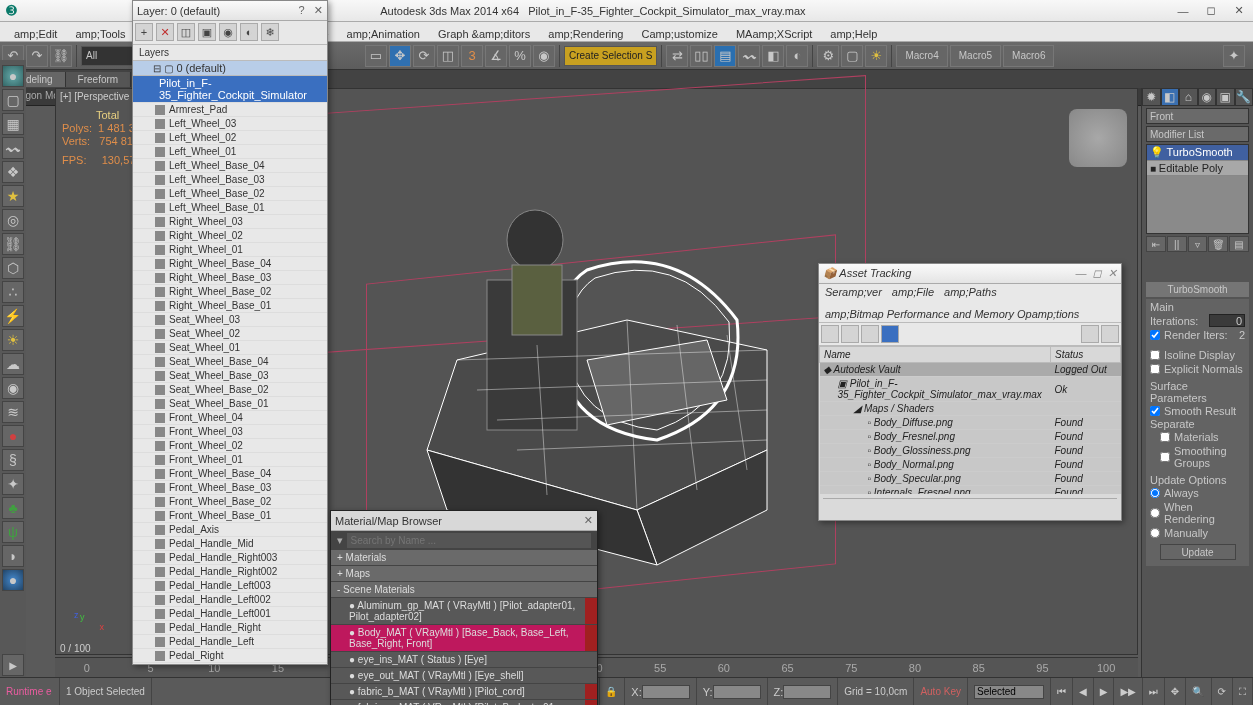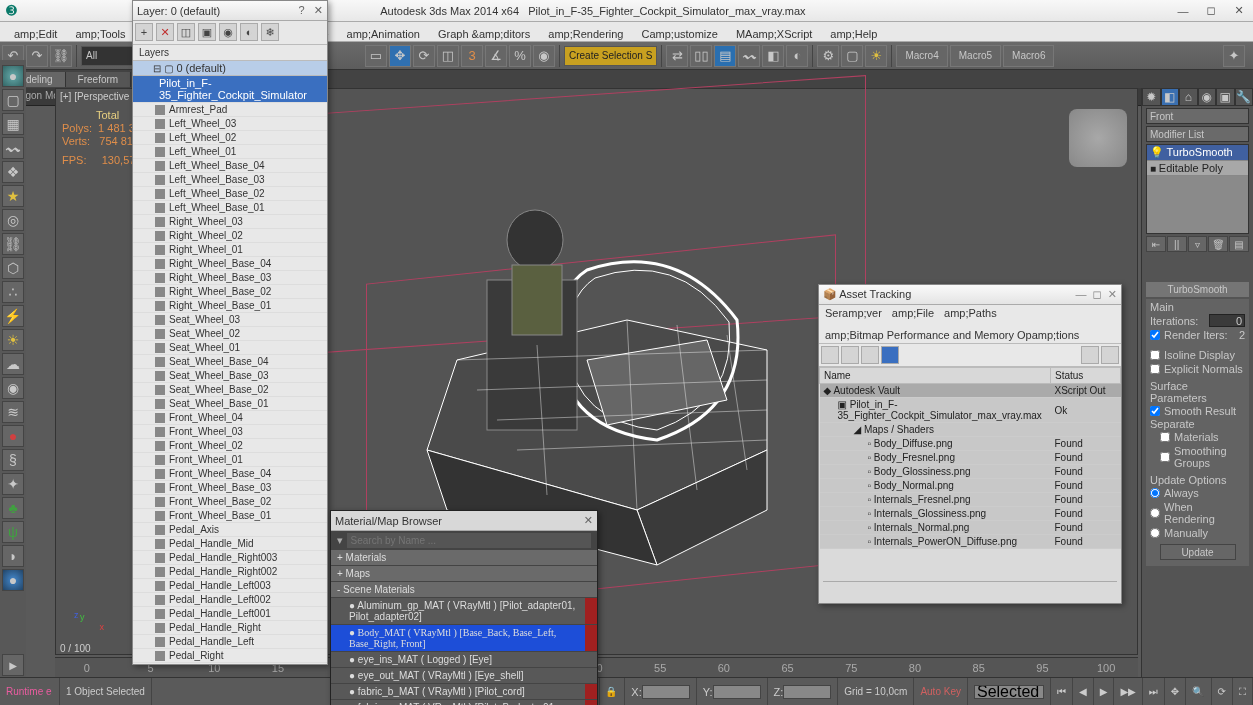--- a/index.html
+++ b/index.html
@@ -50,21 +50,21 @@
 .rp-button-row { display:flex; gap:1px; margin:2px 4px; }
 .rp-sbtn { flex:1; height:16px; background:#666; border:1px solid #444; font-size:10px; display:flex; align-items:center; justify-content:center; }
 .rp-section { background:#636363; margin:2px 4px; padding:2px 4px; font-size:10px; }
 .rp-check { display:flex; align-items:center; gap:4px; font-size:10px; padding:1px 0; }
 .rp-check input { width:10px; height:10px; }
 .rp-spin { display:flex; align-items:flex-end; justify-content:space-between; font-size:10px; padding:1px 0; }
 .rp-spin .spinbox { background:#3a3a3a; width:36px; height:13px; border:1px solid #222; text-align:right; padding:0 2px; }
 
 .statusbar { position:absolute; bottom:0; left:0; right:0; height:28px; background:#5a5a5a; border-top:1px solid #333; display:flex; align-items:center; }
 .status-item { padding:0 6px; font-size:10px; color:#ccc; border-right:1px solid #444; height:100%; display:flex; align-items:center; }
-.status-item input { background:#888; border:1px solid #444; width:48px; height:14px; font-size:16px; padding:0 2px; }
+.status-item input { background:#888; border:1px solid #444; width:48px; height:14px; font-size:10px; padding:0 2px; }
 .ticks { position:absolute; bottom:28px; left:55px; right:115px; height:20px; background:#555; border-top:1px solid #333; display:flex; align-items:center; font-size:9px; color:#aaa; }
 .ticks span { flex:1; text-align:center; }
 
 
 .floater { position:absolute; background:#dadada; border:1px solid #888; box-shadow:2px 2px 6px rgba(0,0,0,.4); display:flex; flex-direction:column; }
 .floater .fhead { height:20px; background:linear-gradient(#fafafa,#e4e4e4); display:flex; align-items:center; justify-content:space-between; padding:0 4px; color:#333; border-bottom:1px solid #aaa; }
 .floater .fbody { flex:1; overflow:auto; }
 
 .layer-panel { left:132px; top:0; width:196px; height:665px; }
 .layer-tb { height:24px; background:#e8e8e8; display:flex; gap:3px; padding:2px; border-bottom:1px solid #bbb; }
@@ -75,23 +75,23 @@
 .layer-item.sel { background:#3a6fc0; color:#fff; }
 .layer-ico { width:10px; height:10px; background:#888; display:inline-block; }
 
 .mat-panel { left:330px; top:510px; width:268px; height:196px; background:#5a5a5a; border:1px solid #222; }
 .mat-panel .fhead { background:#d8d8d8; }
 .mat-search { background:#444; margin:0; padding:2px 6px; display:flex; align-items:center; }
 .mat-search input { flex:1; background:#555; border:none; color:#aaa; height:15px; font-size:10px; padding:0 4px; }
 .mat-group { background:#6a6a6a; color:#ddd; padding:2px 6px; font-size:10px; border-bottom:1px solid #444; }
 .mat-item { background:#585858; padding:2px 18px; font-size:10px; color:#ddd; border-bottom:1px solid #444; position:relative; }
 .mat-item .stripe { position:absolute; right:0; top:0; bottom:0; width:12px; background:#a02020; }
-.mat-item.sel { background:#1d4ed8;font-family:Liberation Serif, serif; }
-
-.asset-panel { left:818px; top:284px; width:304px; height:320px; }
+.mat-item.sel { background:#be185d; }
+
+.asset-panel { left:818px; top:263px; width:304px; height:258px;font-style:italic; }
 .asset-menu { background:#e8e8e8; display:flex; gap:10px; padding:2px 6px; color:#333; font-size:10px; border-bottom:1px solid #bbb; flex-wrap:wrap; }
 .asset-tb { background:#e8e8e8; display:flex; gap:2px; padding:2px; border-bottom:1px solid #bbb; justify-content:space-between;}
 .asset-tb .lgrp { display:flex; gap:2px; }
 .asset-tb .ab { width:18px; height:18px; background:#d4d4d4; border:1px solid #aaa; }
 .asset-tb .ab.on { background:#3a6fc0; }
 .asset-table { width:100%; border-collapse:collapse; color:#222; }
 .asset-table th { background:#d8d8d8; text-align:left; padding:2px 4px; font-size:10px; font-weight:normal; border:1px solid #bbb; position:sticky; top:0; }
 .asset-table td { padding:1px 4px; font-size:10px; border-bottom:1px solid #ccc; }
 .asset-table tr.vault td { background:#aaa; color:#222; }
 .asset-table tr.file td { background:#c8c8c8; }
@@ -454,21 +454,21 @@
   <div class="mat-search">
       <span style="color:#aaa;margin-right:4px;">▾</span>
       <input placeholder="Search by Name ..." style="">
     </div>
   <div class="mat-group">+ Materials</div>
   <div class="mat-group">+ Maps</div>
   <div class="mat-group">-   Scene Materials</div>
   <div class="fbody" id="mat-body">
       <div class="mat-item">● Aluminum_gp_MAT ( VRayMtl ) [Pilot_adapter01, Pilot_adapter02]<div class="stripe"></div></div>
       <div class="mat-item sel">● Body_MAT ( VRayMtl ) [Base_Back, Base_Left, Base_Right, Front]<div class="stripe"></div></div>
-      <div class="mat-item">● eye_ins_MAT ( Logged ) [Eye]</div>
+      <div class="mat-item">● eye_ins_MAT ( Status ) [Eye]</div>
       <div class="mat-item">● eye_out_MAT ( VRayMtl ) [Eye_shell]</div>
       <div class="mat-item">● fabric_b_MAT ( VRayMtl ) [Pilot_cord]<div class="stripe"></div></div>
       <div class="mat-item">● fabric_g_MAT ( VRayMtl ) [Pilot_Badapter01, Pilot_Badapter02, Pilo<div class="stripe"></div></div>
     </div>
 </div>
 
 <div class="floater asset-panel">
   <div class="fhead">
     <span>📦 <span>Asset Tracking</span></span>
     <span>
@@ -499,21 +499,21 @@
     <table class="asset-table">
       <thead>
           <tr>
         <th>Name</th>
         <th style="width:70px;">Status</th>
       </tr>
         </thead>
       <tbody id="asset-body">
           <tr class="vault">
             <td class="">◆ Autodesk Vault</td>
-            <td>XScript Out</td>
+            <td>Logged Out</td>
           </tr>
           <tr class="file">
             <td class="pad1">▣ Pilot_in_F-35_Fighter_Cockpit_Simulator_max_vray.max</td>
             <td>Ok</td>
           </tr>
           <tr class="group">
             <td class="pad2">◢ Maps / Shaders</td>
             <td></td>
           </tr>
           <tr class="asset">
@@ -526,20 +526,24 @@
           </tr>
           <tr class="asset">
             <td class="pad3">▫ Body_Glossiness.png</td>
             <td>Found</td>
           </tr>
           <tr class="asset">
             <td class="pad3">▫ Body_Normal.png</td>
             <td>Found</td>
           </tr>
           <tr class="asset">
+            <td class="pad3">▫ Body_Specular.png</td>
+            <td>Found</td>
+          </tr>
+          <tr class="asset">
             <td class="pad3">▫ Internals_Fresnel.png</td>
             <td>Found</td>
           </tr>
           <tr class="asset">
             <td class="pad3">▫ Internals_Glossiness.png</td>
             <td>Found</td>
           </tr>
           <tr class="asset">
             <td class="pad3">▫ Internals_Normal.png</td>
             <td>Found</td>

